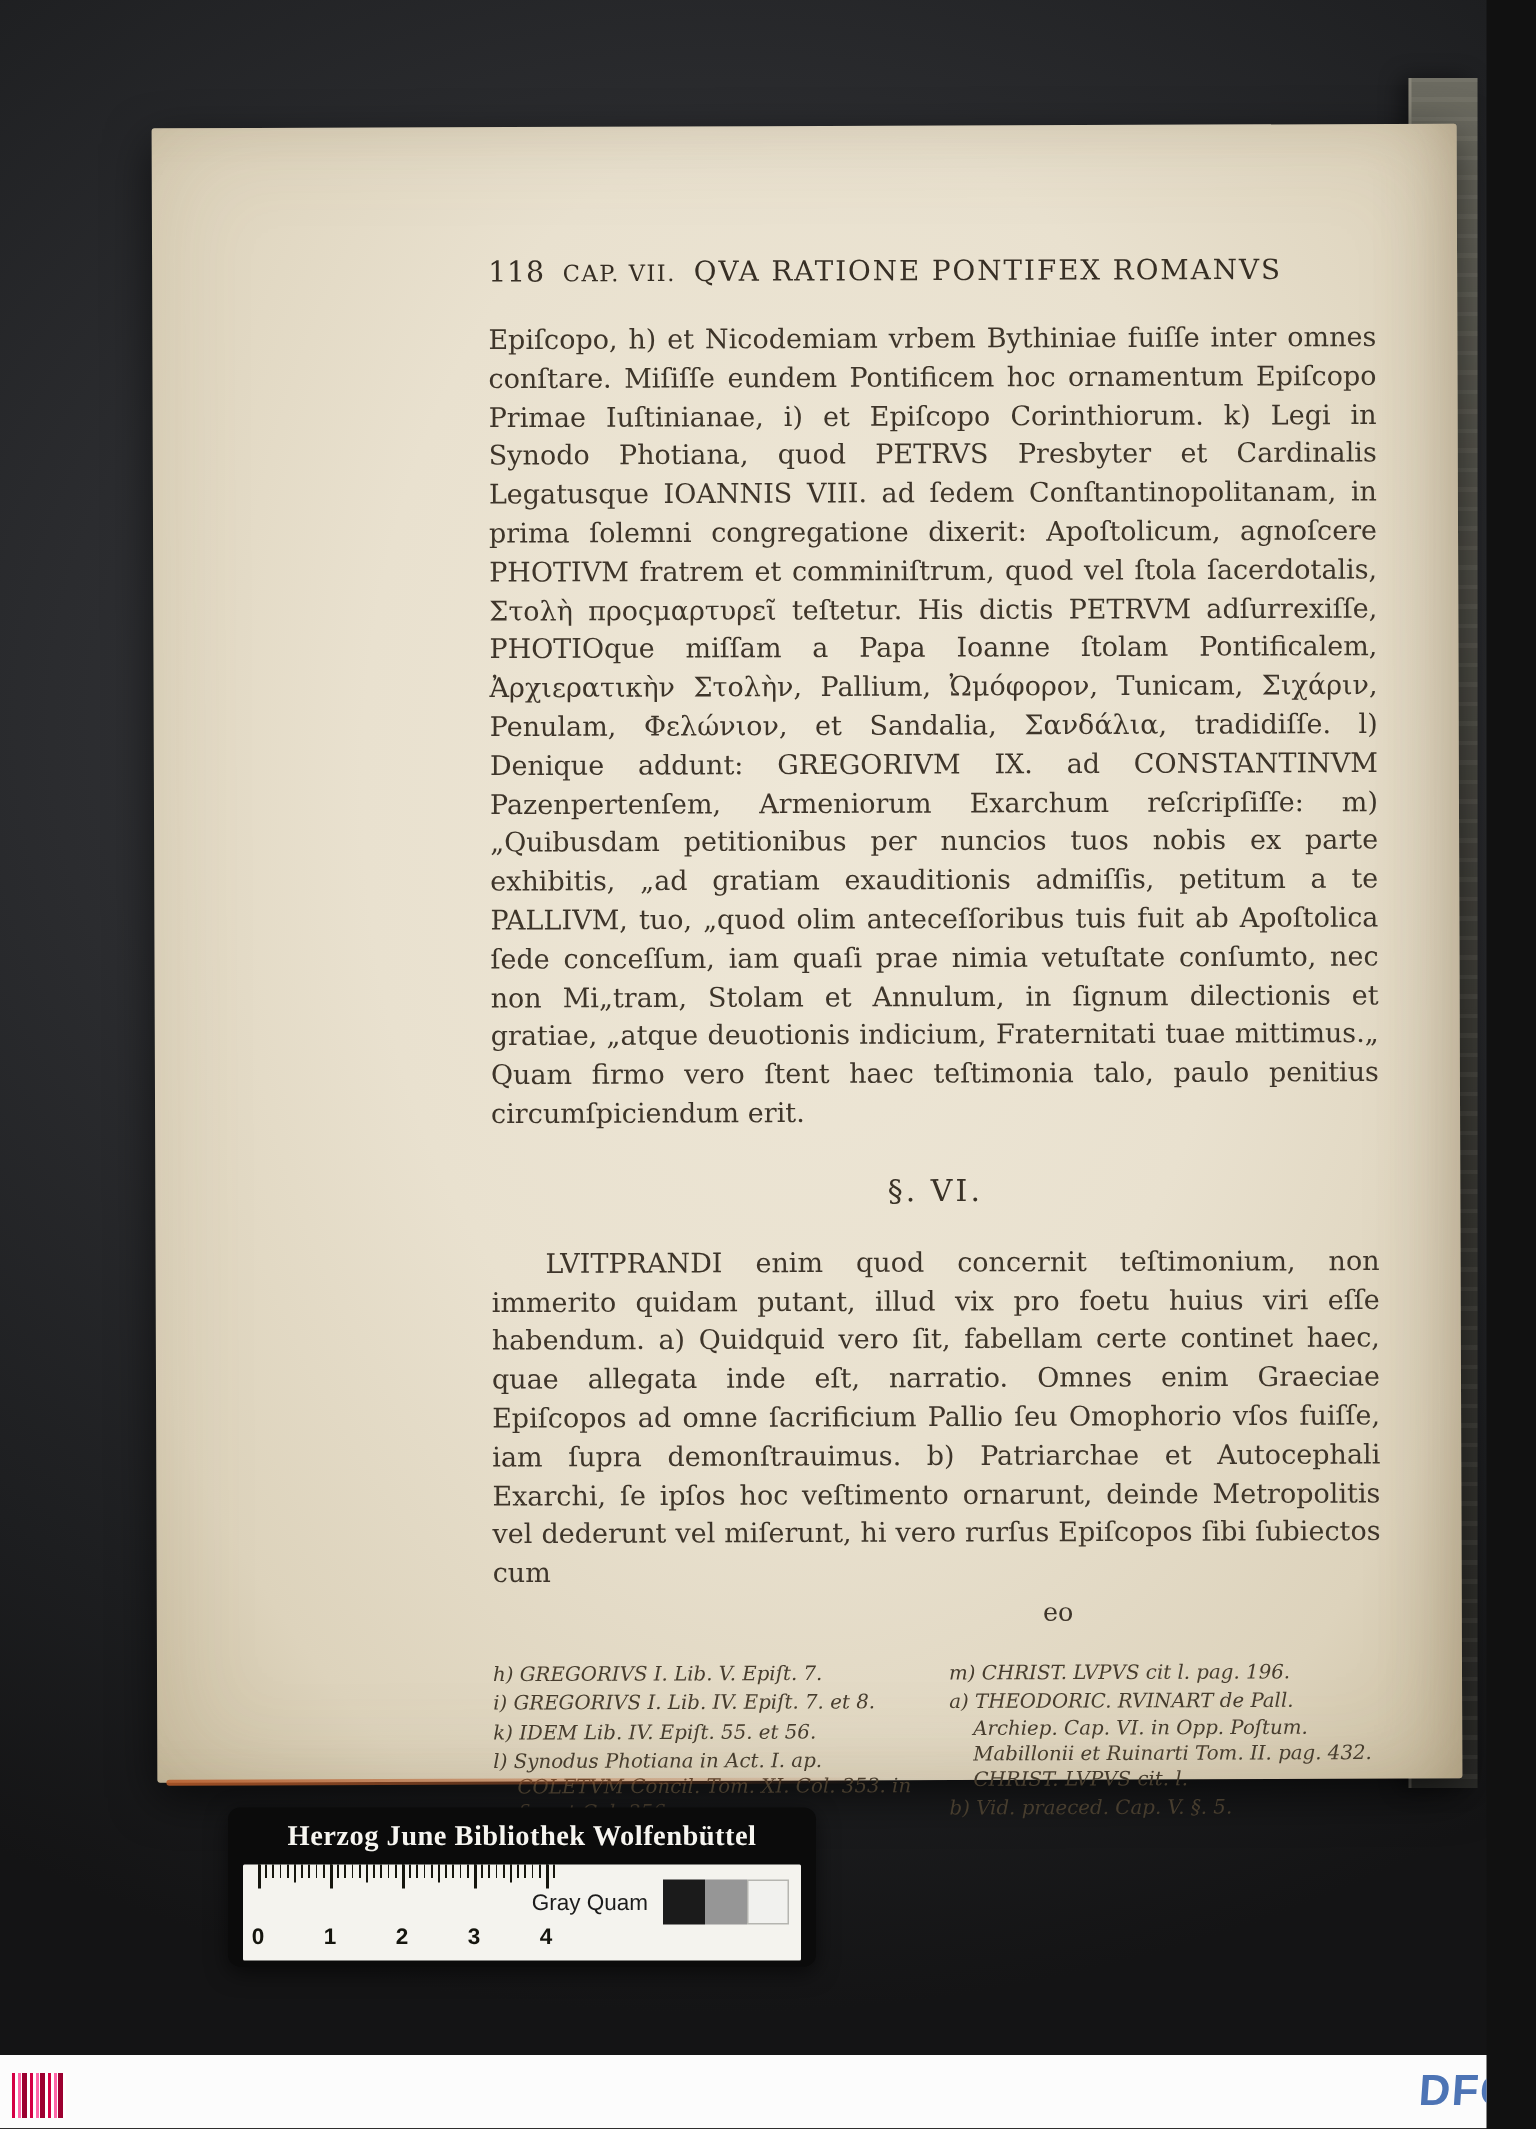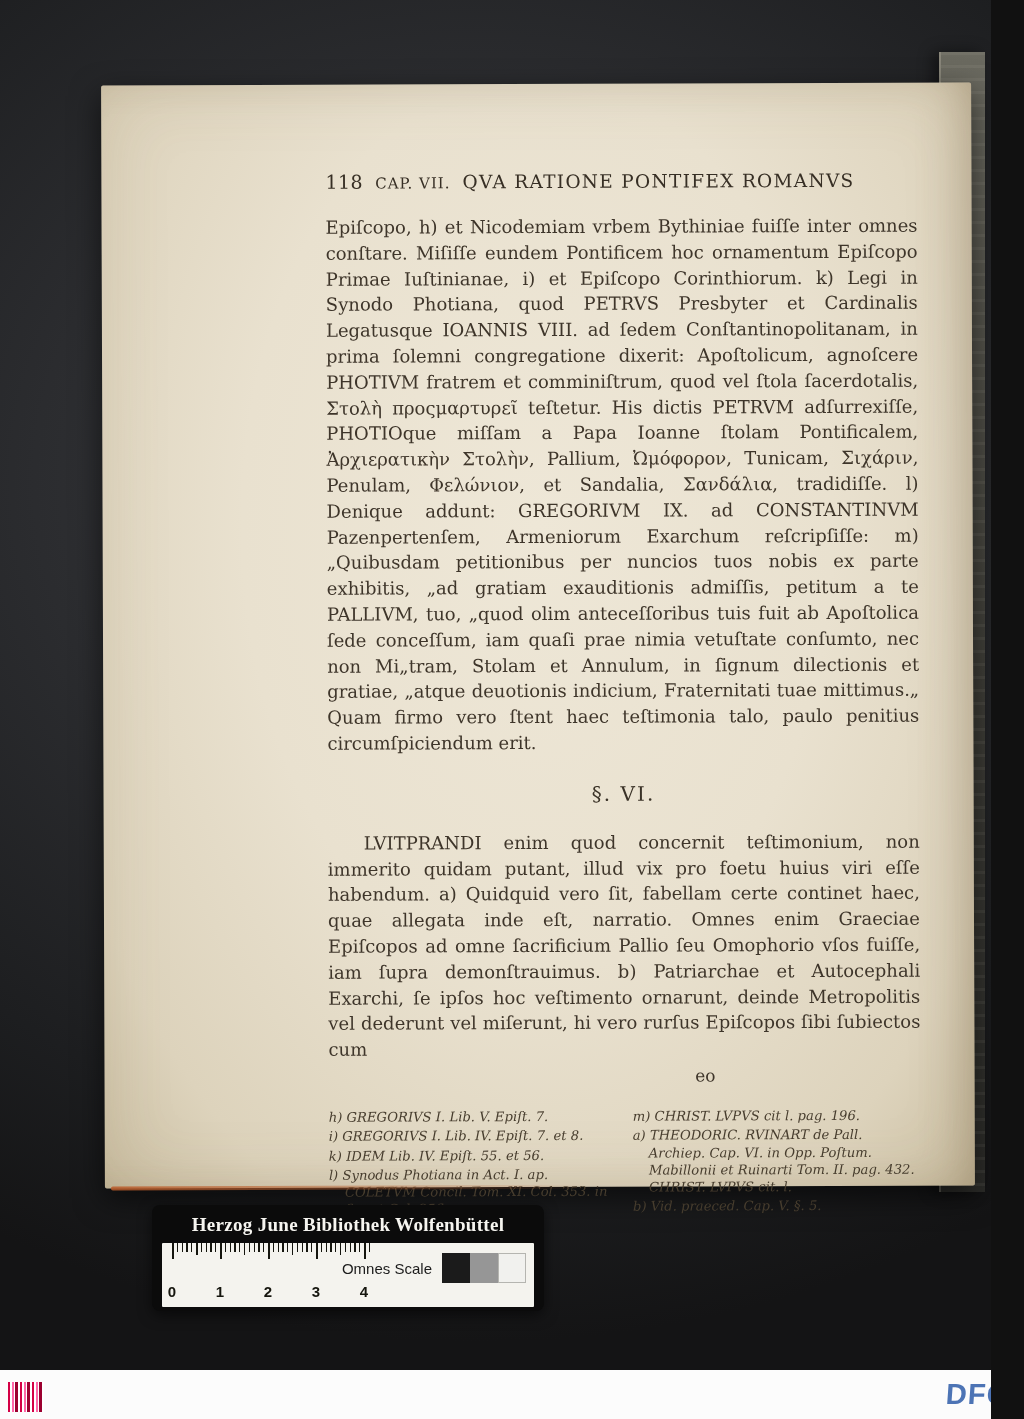--- a/index.html
+++ b/index.html
@@ -153,21 +153,21 @@
         <div class="major"></div>
       </div>
       <div class="ruler-numbers">
           <span class="ruler-num">0</span>
           <span class="ruler-num">1</span>
           <span class="ruler-num">2</span>
           <span class="ruler-num">3</span>
           <span class="ruler-num">4</span>
         </div>
       <div class="grayscale">
-        <span>Omnes Scale</span>
+        <span>Gray Quam</span>
         <span class="swatches">
           <span class="sq sq-dark"></span>
           <span class="sq sq-mid"></span>
           <span class="sq sq-light"></span>
         </span>
       </div>
     </div>
   </div>
 
   <div class="footer">

